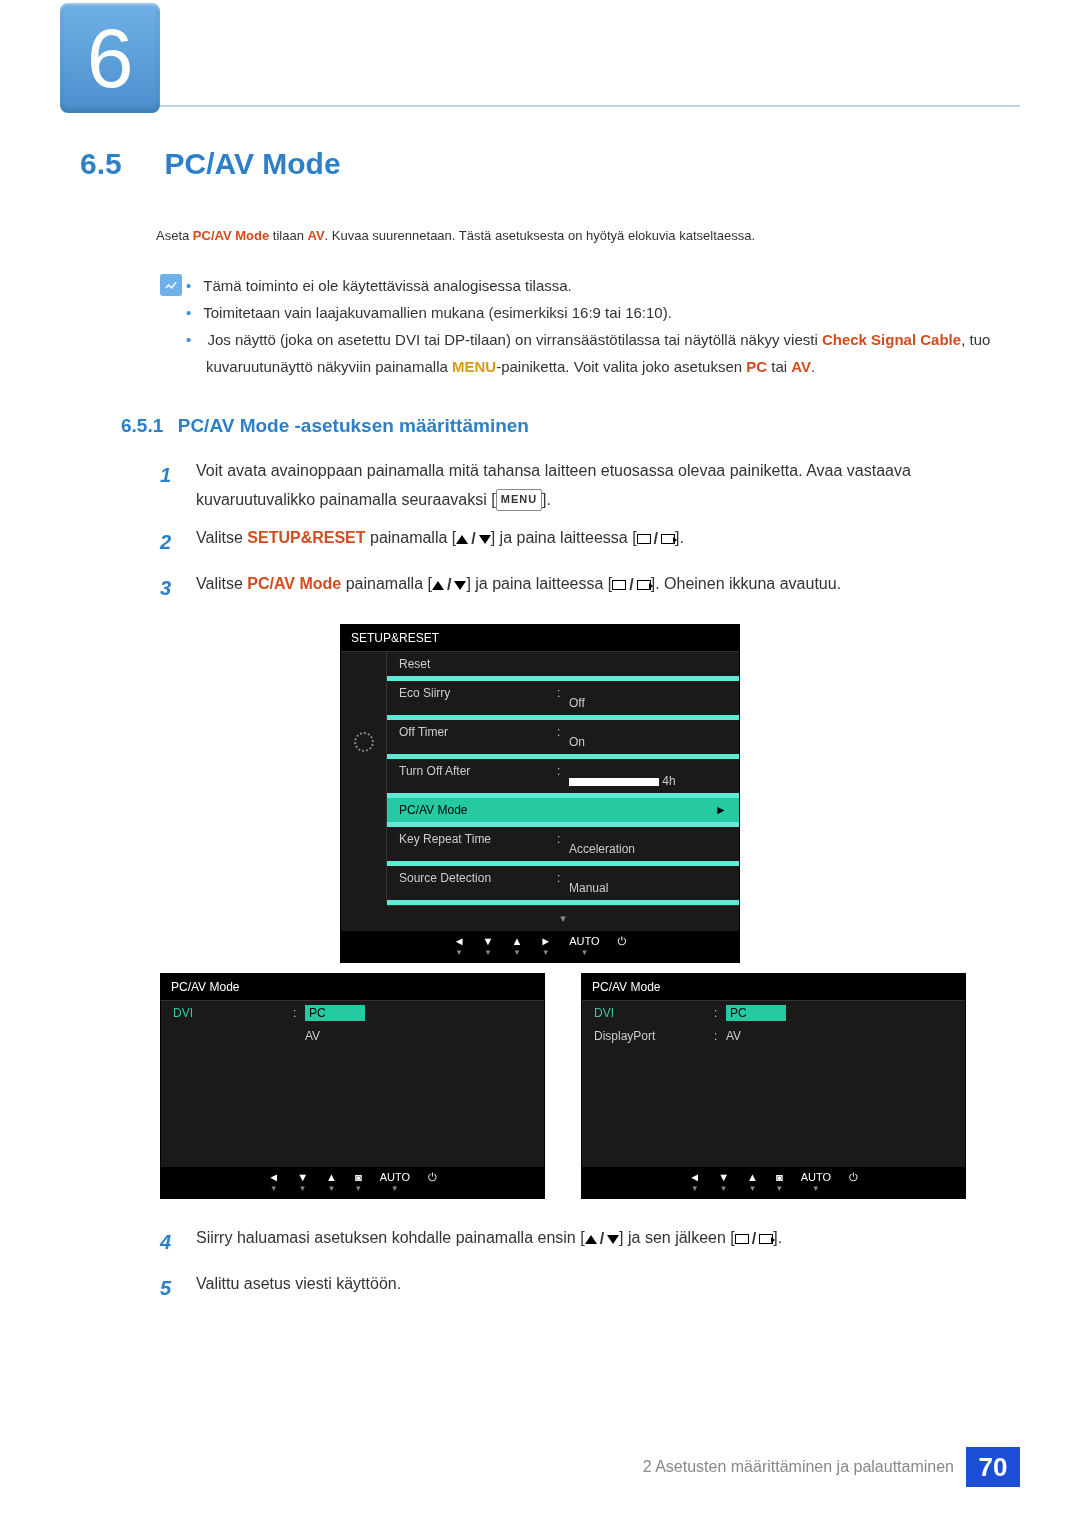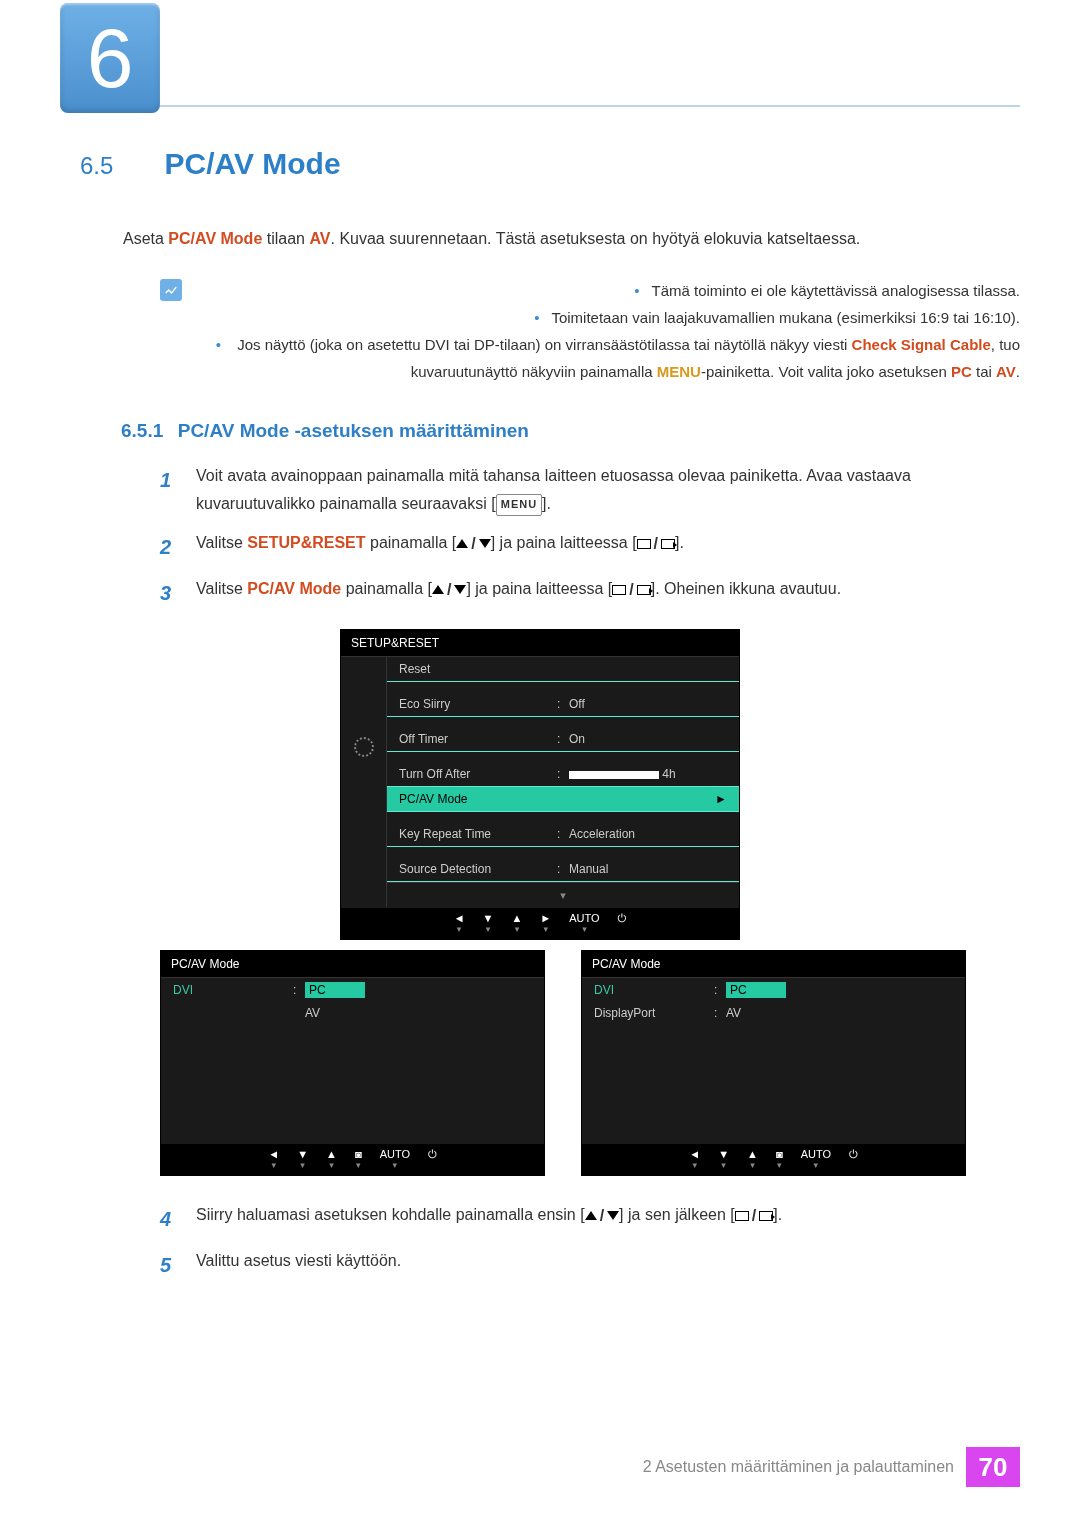--- a/index.html
+++ b/index.html
@@ -46,43 +46,42 @@
     color: #2d7fc8;
     font-size: 34px;
     font-weight: 400;
     padding-bottom: 18px;
   }
   .section {
     margin-left: 20px;
   }
   .section-num {
     color: #2d7fc8;
-    font-size: 24px;
-    font-weight: 400;
+    font-size: 30px;
+    font-weight: 700;
     display: inline-block;
     width: 80px;
     vertical-align: baseline;
   }
   .section-title {
     color: #2d7fc8;
     font-size: 30px;
     font-weight: 700;
   }
   .intro-para {
-    margin: 45px 0 25px 63px;
-    font-size: 16px;
+    margin: 45px 0 25px 96px;
+    font-size: 13px;
     line-height: 1.6;
   }
   .hl-red { color: #d34b1f; font-weight: 700; }
   .hl-yellow { color: #d79a1f; font-weight: 700; }
   .note-block {
     margin-left: 100px;
     display: flex;
-    gap: 18px;
-    text-align: right;
+    gap: 4px;
   }
   .note-icon {
     width: 22px;
     height: 22px;
     background: #6fb0e6;
     border-radius: 3px;
     flex-shrink: 0;
     display:flex;
     align-items:center;
     justify-content:center;
@@ -154,22 +153,22 @@
   }
   .osd-iconcol {
     width:46px; float:left; height:250px; background:#1a1a1a;
     display:flex; align-items:flex-start; justify-content:center;
     padding-top:80px;
     border-right:1px solid #333;
   }
   .gear { width:20px;height:20px;border:2px dotted #888;border-radius:50%;}
   .osd-body { margin-left:46px; }
   .osd-row {
-    display:flex; padding:5px 12px; align-items:flex-end;
-    border-bottom:1px solid #5eead4;
+    display:flex; padding:5px 12px; align-items:flex-start;
+    border-bottom:5px solid #5eead4;
   }
   .osd-label { flex:1; }
   .osd-colon { width:12px; }
   .osd-val { flex:1;margin-top:10px; }
   .osd-row.sel { background:#25c9a2; color:#000; }
   .osd-bar {
     display:inline-block; width:90px; height:8px; background:#fff; vertical-align:middle;
   }
   .osd-scroll {
     display:flex; flex-direction:column; align-items:center;
@@ -204,21 +203,21 @@
   .osd-row2 .opt.sel { background:#25c9a2; color:#000; padding:1px 4px;}
   .dvi-green { color:#39c9a2; }
   .osd-spacer { height:120px; }
 
   .footer {
     position:absolute; bottom:40px; right:60px;
     display:flex; align-items:center;
   }
   .footer-text { color:#888; font-size:16px; margin-right:0;}
   .footer-pg {
-    background:#d946ef; color:#fff; font-size:26px; font-weight:700;
+    background:#1d4ed8; color:#fff; font-size:26px; font-weight:700;
     width:54px; height:40px; display:flex; align-items:center; justify-content:center;
     margin-left:12px;
   }
 </style>
 </head>
 <body>
 
 <div class="page">
   <div class="header">
     <div class="chapter-badge">6</div>

